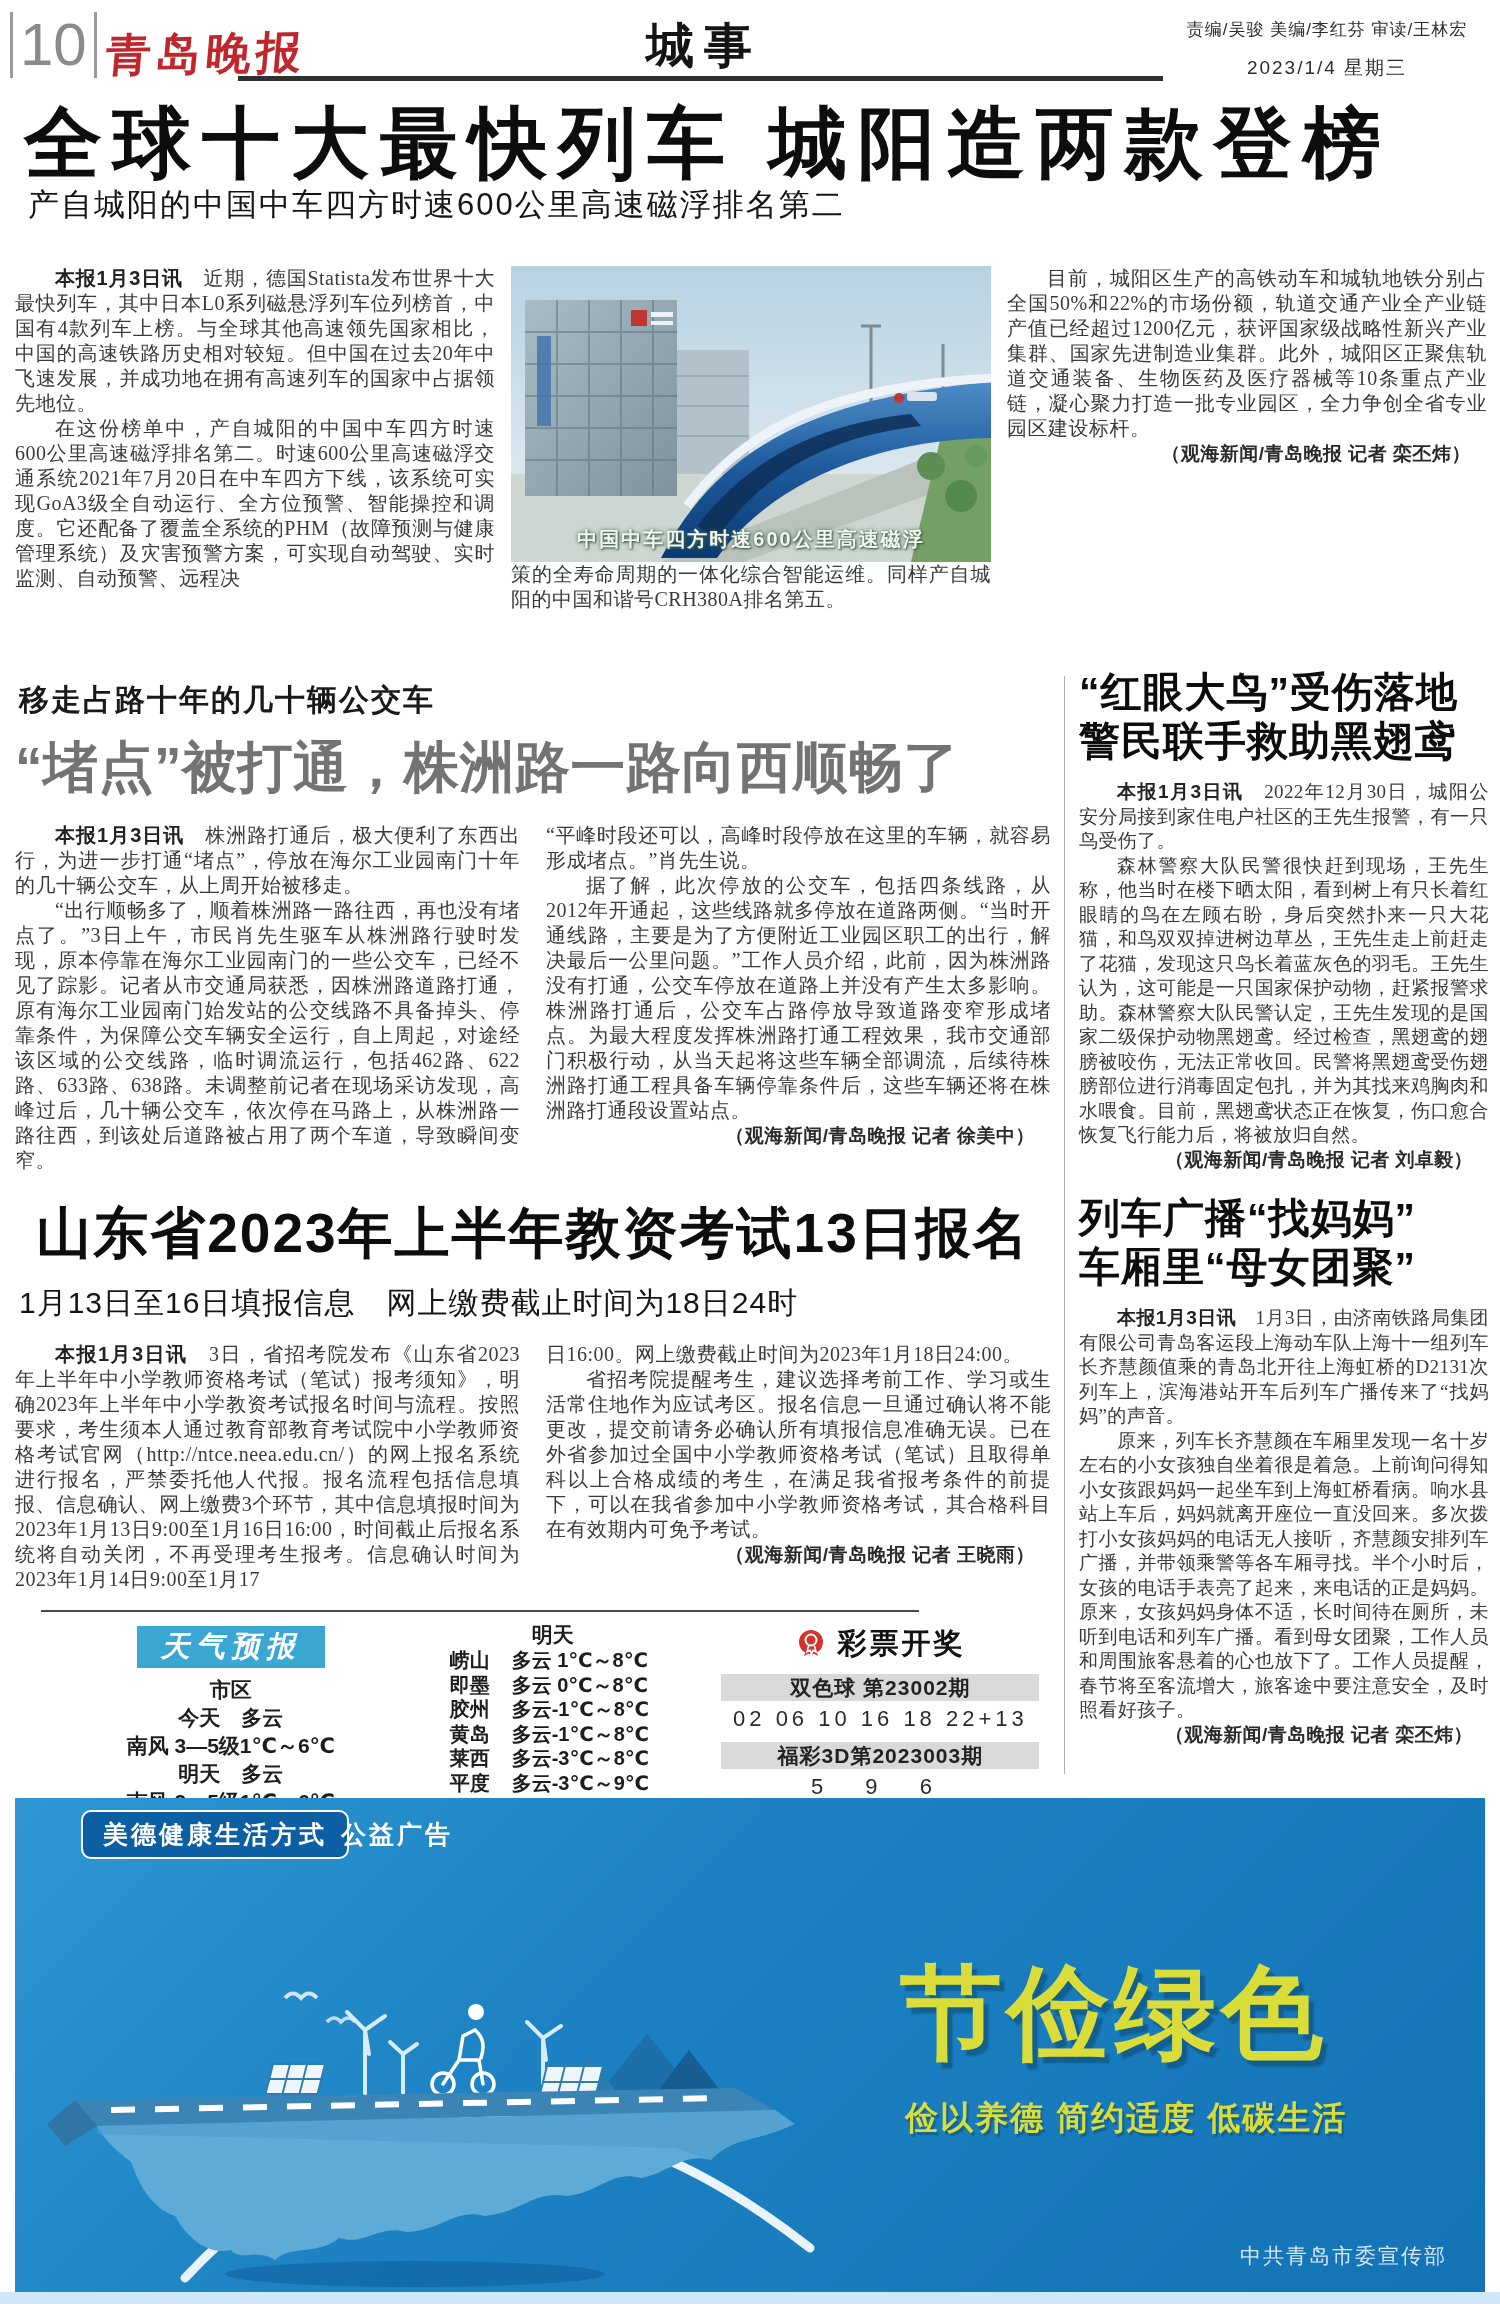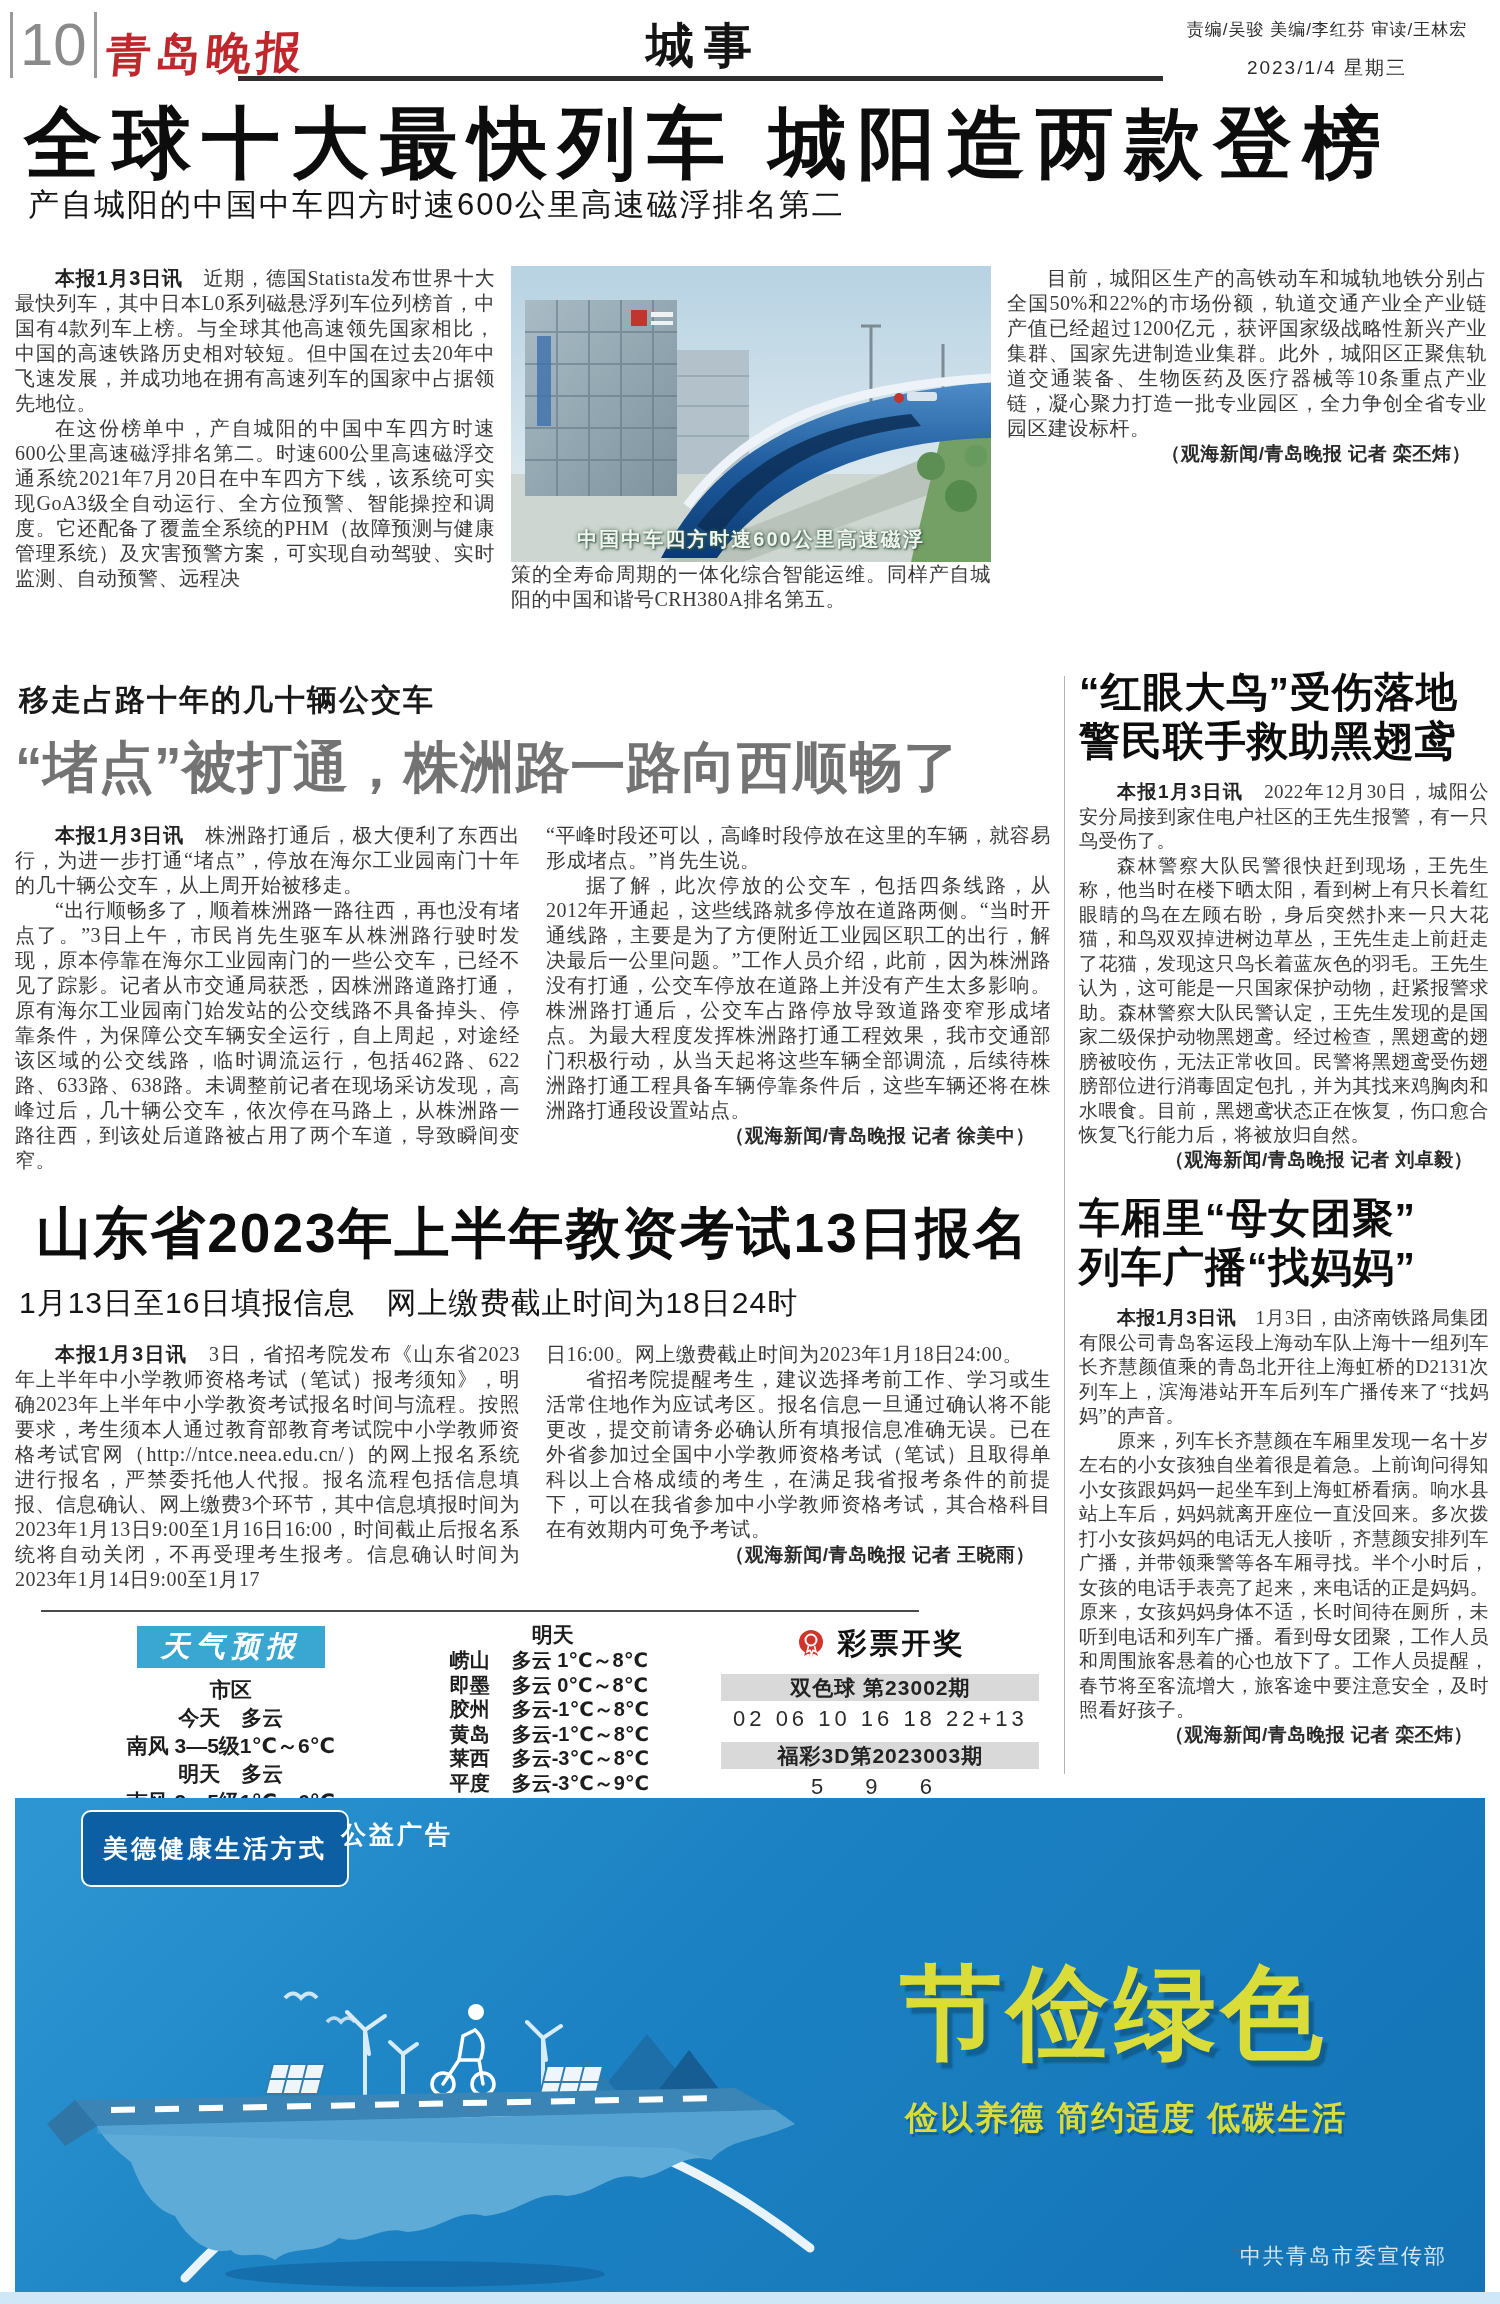--- a/index.html
+++ b/index.html
@@ -66,21 +66,21 @@
   .lotto-nums { font-size:22px; letter-spacing:4px; margin-top:5px; color:#2a2a2a; }
   .lotto-nums.wide { letter-spacing:18px; }
 
   .side-headline { font-family:"Liberation Sans","DejaVu Sans",sans-serif; font-size:41px; font-weight:900; line-height:49px; letter-spacing:1px; color:#0d0d0d; }
   .side-body { margin-top:14px; font-size:19px; line-height:24.5px; letter-spacing:0.4px; text-align:justify; color:#3a3a3a; }
   .side-body p { text-indent:2em; margin:0; }
   .train-story { margin-top:22px; }
 
   
   #ad { position:absolute; top:1798px; left:15px; width:1470px; height:494px; background:linear-gradient(135deg,#2e97d3 0%,#1c82c3 40%,#1373b5 100%); overflow:hidden; }
-  .ad-badge { position:absolute; left:66px; top:12px; padding:20px 20px; border:2px solid #fff; border-radius:10px; background:#0d5fa4; color:#fff; font-family:"Liberation Sans","DejaVu Sans",sans-serif; font-size:25px; font-weight:bold; letter-spacing:3px; }
+  .ad-badge { position:absolute; left:66px; top:12px; padding:6px 20px; border:2px solid #fff; border-radius:10px; background:#0d5fa4; color:#fff; font-family:"Liberation Sans","DejaVu Sans",sans-serif; font-size:25px; font-weight:bold; letter-spacing:3px; }
   .ad-tag { position:absolute; left:326px; top:20px; color:#fff; font-family:"Liberation Sans","DejaVu Sans",sans-serif; font-size:25px; font-weight:bold; letter-spacing:3px; }
   .ad-slogan { position:absolute; left:885px; top:148px; font-family:"Liberation Sans","DejaVu Sans",sans-serif; font-size:102px; font-weight:900; color:#d9dc39; letter-spacing:5px; text-shadow:5px 6px 2px rgba(10,60,90,0.45); }
   .ad-sub { position:absolute; left:890px; top:298px; font-family:"Liberation Sans","DejaVu Sans",sans-serif; font-size:33px; font-weight:bold; color:#d9dc39; letter-spacing:2px; text-shadow:2px 3px 1px rgba(10,60,90,0.4); }
   .ad-credit { position:absolute; right:38px; bottom:22px; color:#d6e8f4; font-family:"Liberation Sans","DejaVu Sans",sans-serif; font-size:21px; letter-spacing:2px; }
   .ad-art { position:absolute; left:20px; top:140px; }
   #bottom-strip { position:absolute; left:0; top:2292px; width:1500px; height:12px; background:#cfe7f6; }
 </style>
 </head>
 <body>
 
@@ -275,22 +275,22 @@
         <div>警民联手救助黑翅鸢</div>
       </h3>
       <div class="side-body">
         <p><span class="lead-in">本报1月3日讯</span>　<span>2022年12月30日，城阳公安分局接到家住电户社区的王先生报警，有一只鸟受伤了。</span></p>
         <p>森林警察大队民警很快赶到现场，王先生称，他当时在楼下晒太阳，看到树上有只长着红眼睛的鸟在左顾右盼，身后突然扑来一只大花猫，和鸟双双掉进树边草丛，王先生走上前赶走了花猫，发现这只鸟长着蓝灰色的羽毛。王先生认为，这可能是一只国家保护动物，赶紧报警求助。森林警察大队民警认定，王先生发现的是国家二级保护动物黑翅鸢。经过检查，黑翅鸢的翅膀被咬伤，无法正常收回。民警将黑翅鸢受伤翅膀部位进行消毒固定包扎，并为其找来鸡胸肉和水喂食。目前，黑翅鸢状态正在恢复，伤口愈合恢复飞行能力后，将被放归自然。</p>
         <p class="byline">（观海新闻/青岛晚报 记者 刘卓毅）</p>
       </div>
     </div>
     <div class="train-story">
       <h3 class="side-headline">
+        <div>列车广播“找妈妈”</div>
         <div>车厢里“母女团聚”</div>
-        <div>列车广播“找妈妈”</div>
       </h3>
       <div class="side-body">
         <p><span class="lead-in">本报1月3日讯</span>　<span>1月3日，由济南铁路局集团有限公司青岛客运段上海动车队上海十一组列车长齐慧颜值乘的青岛北开往上海虹桥的D2131次列车上，滨海港站开车后列车广播传来了“找妈妈”的声音。</span></p>
         <p>原来，列车长齐慧颜在车厢里发现一名十岁左右的小女孩独自坐着很是着急。上前询问得知小女孩跟妈妈一起坐车到上海虹桥看病。响水县站上车后，妈妈就离开座位一直没回来。多次拨打小女孩妈妈的电话无人接听，齐慧颜安排列车广播，并带领乘警等各车厢寻找。半个小时后，女孩的电话手表亮了起来，来电话的正是妈妈。原来，女孩妈妈身体不适，长时间待在厕所，未听到电话和列车广播。看到母女团聚，工作人员和周围旅客悬着的心也放下了。工作人员提醒，春节将至客流增大，旅客途中要注意安全，及时照看好孩子。</p>
         <p class="byline">（观海新闻/青岛晚报 记者 栾丕炜）</p>
       </div>
     </div>
   </div>
 </div>
 

